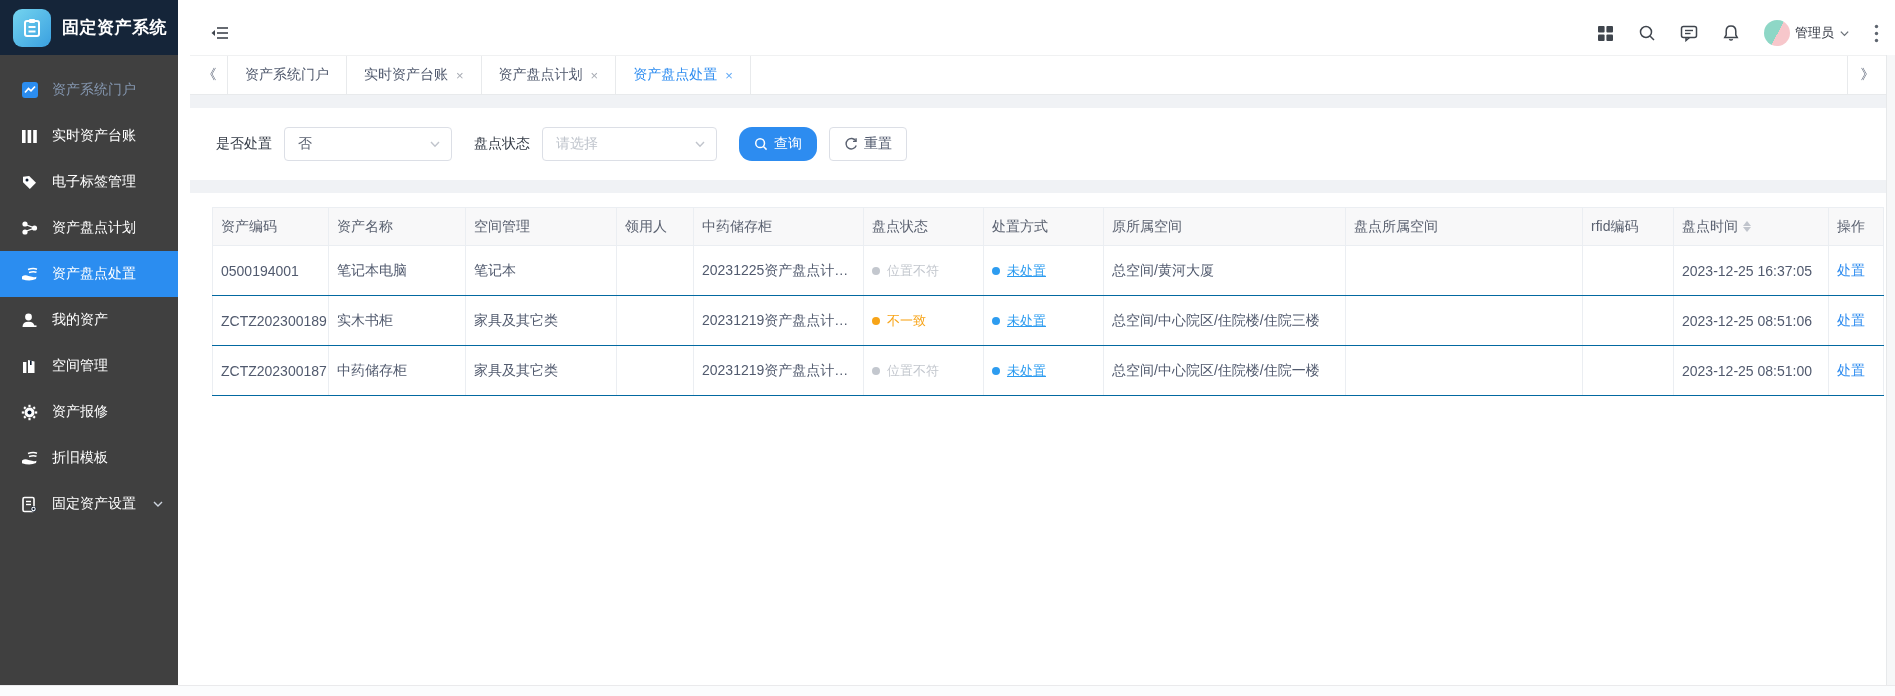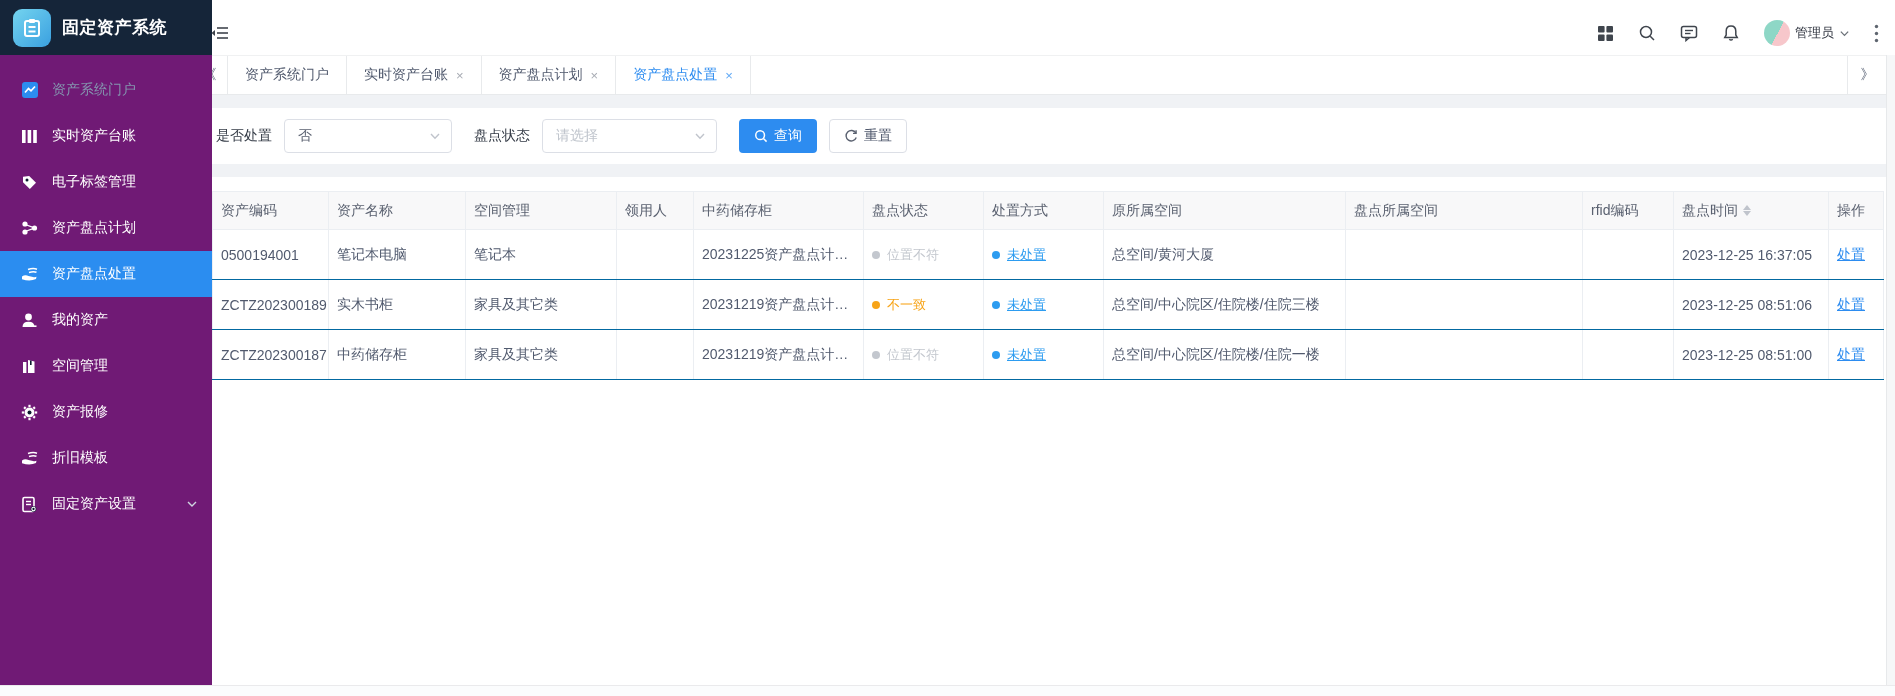--- a/index.html
+++ b/index.html
@@ -1,20 +1,20 @@
 <!DOCTYPE html>
 <html><head>
 <meta charset="utf-8">
 <style>
   * { margin:0; padding:0; box-sizing:border-box; }
   html,body { width:1895px; height:696px; overflow:hidden; }
   body { font-family:"Liberation Sans", sans-serif; background:#fff; position:relative; color:#515a6e; }
 
   
-  .sidebar { position:absolute; left:0; top:0; bottom:11px; width:212px; background:#701a75; z-index:2; }
+  .sidebar { position:absolute; left:0; top:0; bottom:11px; width:178px; background:#404040; z-index:2; }
   .logo-row { height:55px; display:flex; align-items:center; gap:11px; padding-left:13px; background:#152539; }
   .logo-icon { width:38px; height:38px; border-radius:9px; background:linear-gradient(135deg,#74d4ef 0%,#3aa0e0 100%); display:flex; align-items:center; justify-content:center; flex:0 0 auto; }
   .logo-title { color:#fff; font-size:17px; font-weight:bold; letter-spacing:.5px; }
   .nav { padding-top:12px; }
   .nav-item { height:46px; display:flex; align-items:center; gap:13px; padding:0 14px 0 20px; color:#fff; font-size:14px; cursor:pointer; }
   .nav-item.muted { color:#8496af; }
   .nav-item.active { background:#2b8df0; color:#fff; }
   .nav-ic { width:19px; height:19px; display:flex; align-items:center; justify-content:center; flex:0 0 auto; }
   .nav-chevron { margin-left:auto; display:flex; }
 
@@ -32,29 +32,29 @@
   .tab-nav { width:38px; display:flex; align-items:center; justify-content:center; color:#515a6e; font-size:14px; border-right:1px solid #e8eaec; cursor:pointer; letter-spacing:-2px; }
   .tab-nav.right { border-right:none; border-left:1px solid #e8eaec; margin-left:auto; }
   .tab { display:flex; align-items:center; gap:8px; padding:0 17px; border-right:1px solid #e8eaec; font-size:14px; color:#515a6e; cursor:pointer; white-space:nowrap; }
   .tab .tab-close { font-size:13px; color:#a7abb3; line-height:1; }
   .tab.active { color:#2d8cf0; }
   .tab.active .tab-close { color:#5fa8f5; }
 
   .content { flex:1; background:#f0f2f5; padding:13px 9px 0 0; display:flex; flex-direction:column; overflow:hidden; }
 
   
-  .filter-card { background:#fff; height:56px; display:flex; align-items:center; padding:0 20px 0 26px; flex:0 0 auto; margin-bottom:13px; }
+  .filter-card { background:#fff; height:72px; display:flex; align-items:center; padding:0 20px 0 26px; flex:0 0 auto; margin-bottom:13px; }
   .f-label { font-size:14px; color:#333a45; margin-right:12px; white-space:nowrap; }
   .f-label.second { margin-left:22px; }
   .select { height:34px; border:1px solid #dcdfe6; border-radius:4px; background:#fff; display:flex; align-items:center; justify-content:space-between; padding:0 10px 0 13px; font-size:14px; color:#5a6170; cursor:pointer; }
   .select.w1 { width:168px; }
   .select.w2 { width:175px; }
   .select .placeholder { color:#bfc4cc; }
   .btn { height:34px; border-radius:4px; display:flex; align-items:center; gap:6px; font-size:14px; padding:0 14px; cursor:pointer; border:1px solid transparent; }
-  .btn-primary { background:#2d8cf0; color:#fff; margin-left:22px; }
+  .btn-primary { background:#2d8cf0; color:#fff; margin-left:22px;border-radius:13px; }
   .btn-default { background:#fff; border-color:#dcdfe6; color:#515a6e; margin-left:12px; }
 
   
   .table-card { background:#fff; flex:1; padding:14px 20px 0 22px; overflow:hidden; }
   table { width:100%; table-layout:fixed; border-collapse:collapse; border:1px solid #ebeef2; }
   th { background:#f8f8f9; font-weight:normal; color:#5a6170; font-size:14px; height:38px; border-right:1px solid #ebeef2; border-bottom:1px solid #ebeef2; padding:0 8px; }
   td { height:50px; font-size:14px; color:#515a6e; border-right:1px solid #ebeef2; border-bottom:1px solid #0369a1; padding:0 8px; background:#fff; }
   th:last-child, td:last-child { border-right:none; }
   .al { text-align:left; }
   .ac { text-align:left; }
@@ -62,21 +62,21 @@
   .sort-wrap { display:inline-flex; flex-direction:column; vertical-align:middle; margin-left:5px; gap:1px; cursor:pointer; }
   .caret { width:0; height:0; border-left:4px solid transparent; border-right:4px solid transparent; }
   .caret.up { border-bottom:5px solid #c0c4cc; }
   .caret.down { border-top:5px solid #c0c4cc; }
   .status { display:inline-flex; align-items:center; gap:7px; font-size:13px; }
   .dot { width:8px; height:8px; border-radius:50%; flex:0 0 auto; }
   .status[data-state="gray"] { color:#c3c7ce; } .status[data-state="gray"] .dot { background:#c3c7ce; }
   .status[data-state="orange"] { color:#f7a418; } .status[data-state="orange"] .dot { background:#f7a418; }
   .status[data-state="blue"] { color:#2d9cf0; } .status[data-state="blue"] .dot { background:#2d9cf0; }
   .status.link .st-label { text-decoration:underline; cursor:pointer; }
-  .action-link { color:#2d8cf0; text-decoration:underline; cursor:pointer; font-size:14px; }
+  .action-link { color:#2d8cf0; cursor:pointer; font-size:14px; }
 
   
   .v-scrollbar { position:absolute; top:55px; right:0; bottom:11px; width:9px; background:#f6f7f8; border-left:1px solid #e7e9eb; z-index:3; }
   .h-scrollbar { position:absolute; left:0; right:0; bottom:0; height:11px; background:#fbfcfd; border-top:1px solid #eaeaec; z-index:4; }
 
   svg { display:block; }
 </style>
 </head>
 <body>
 

